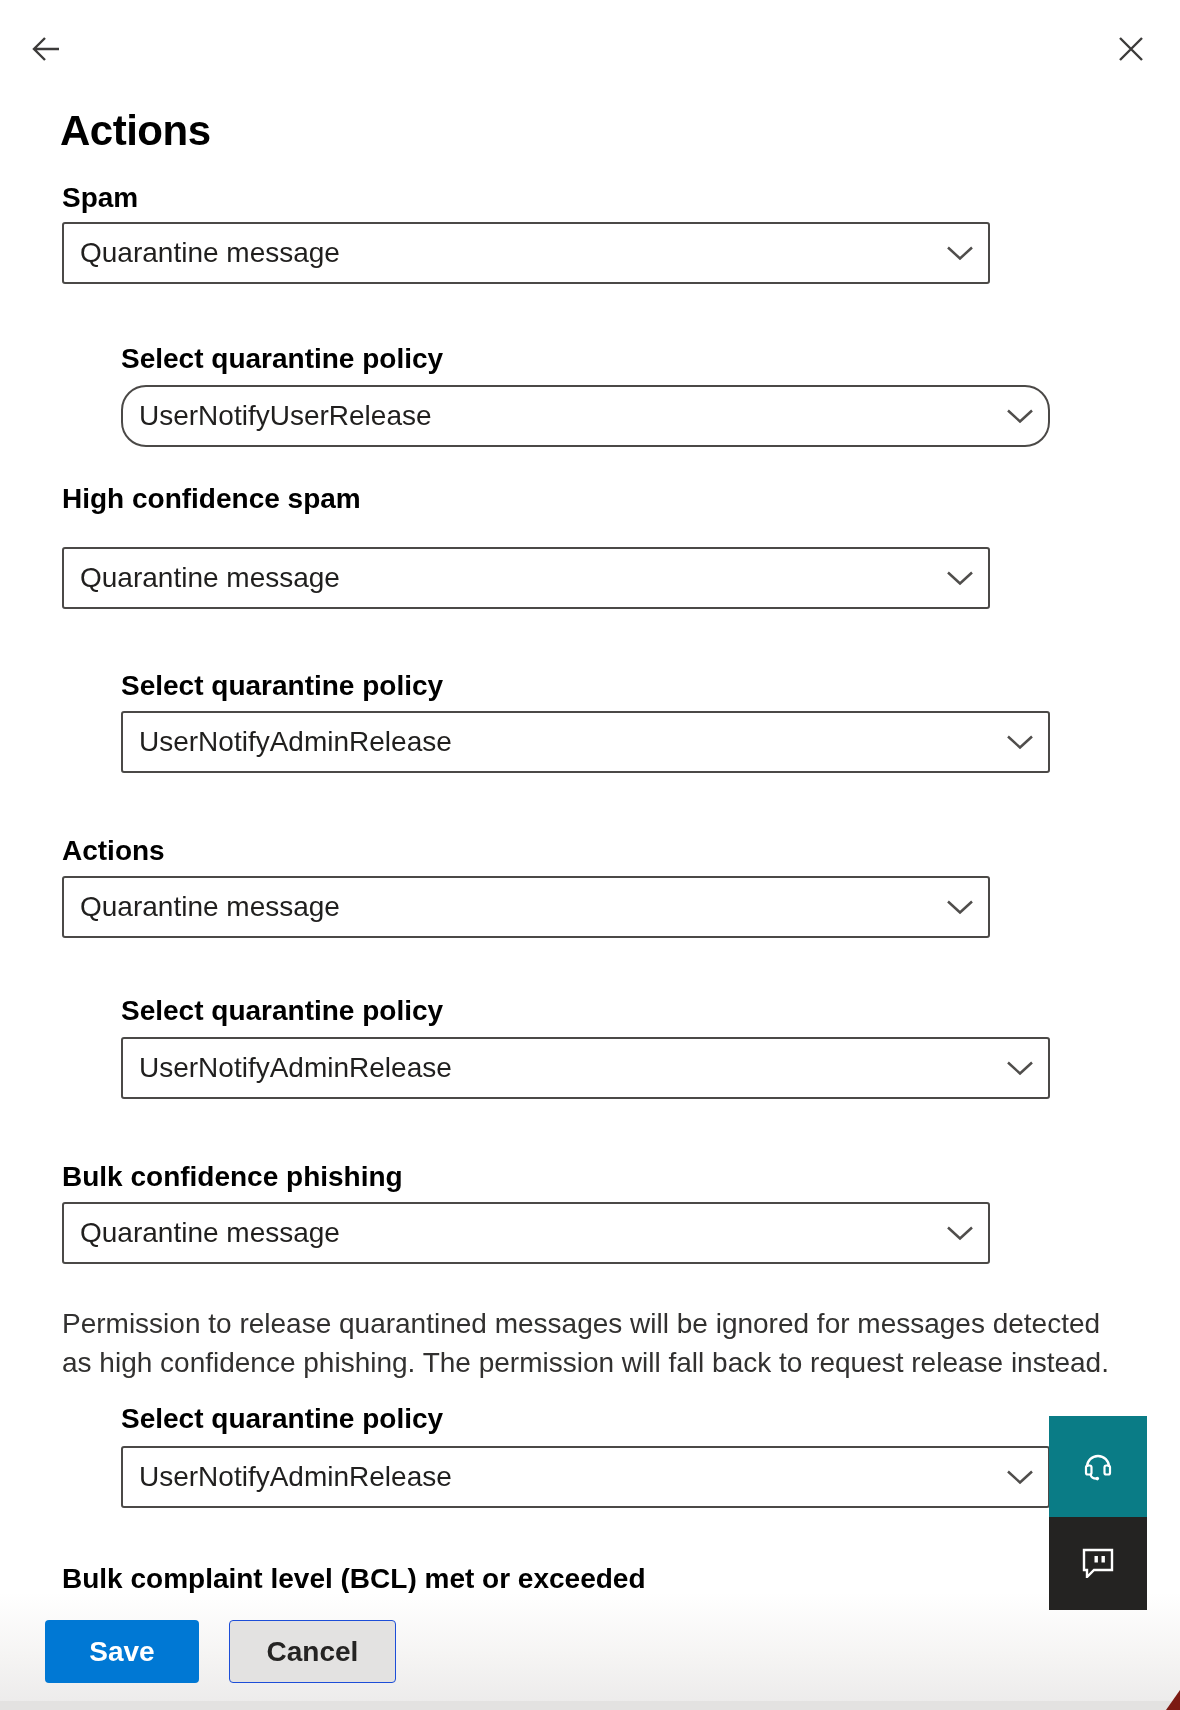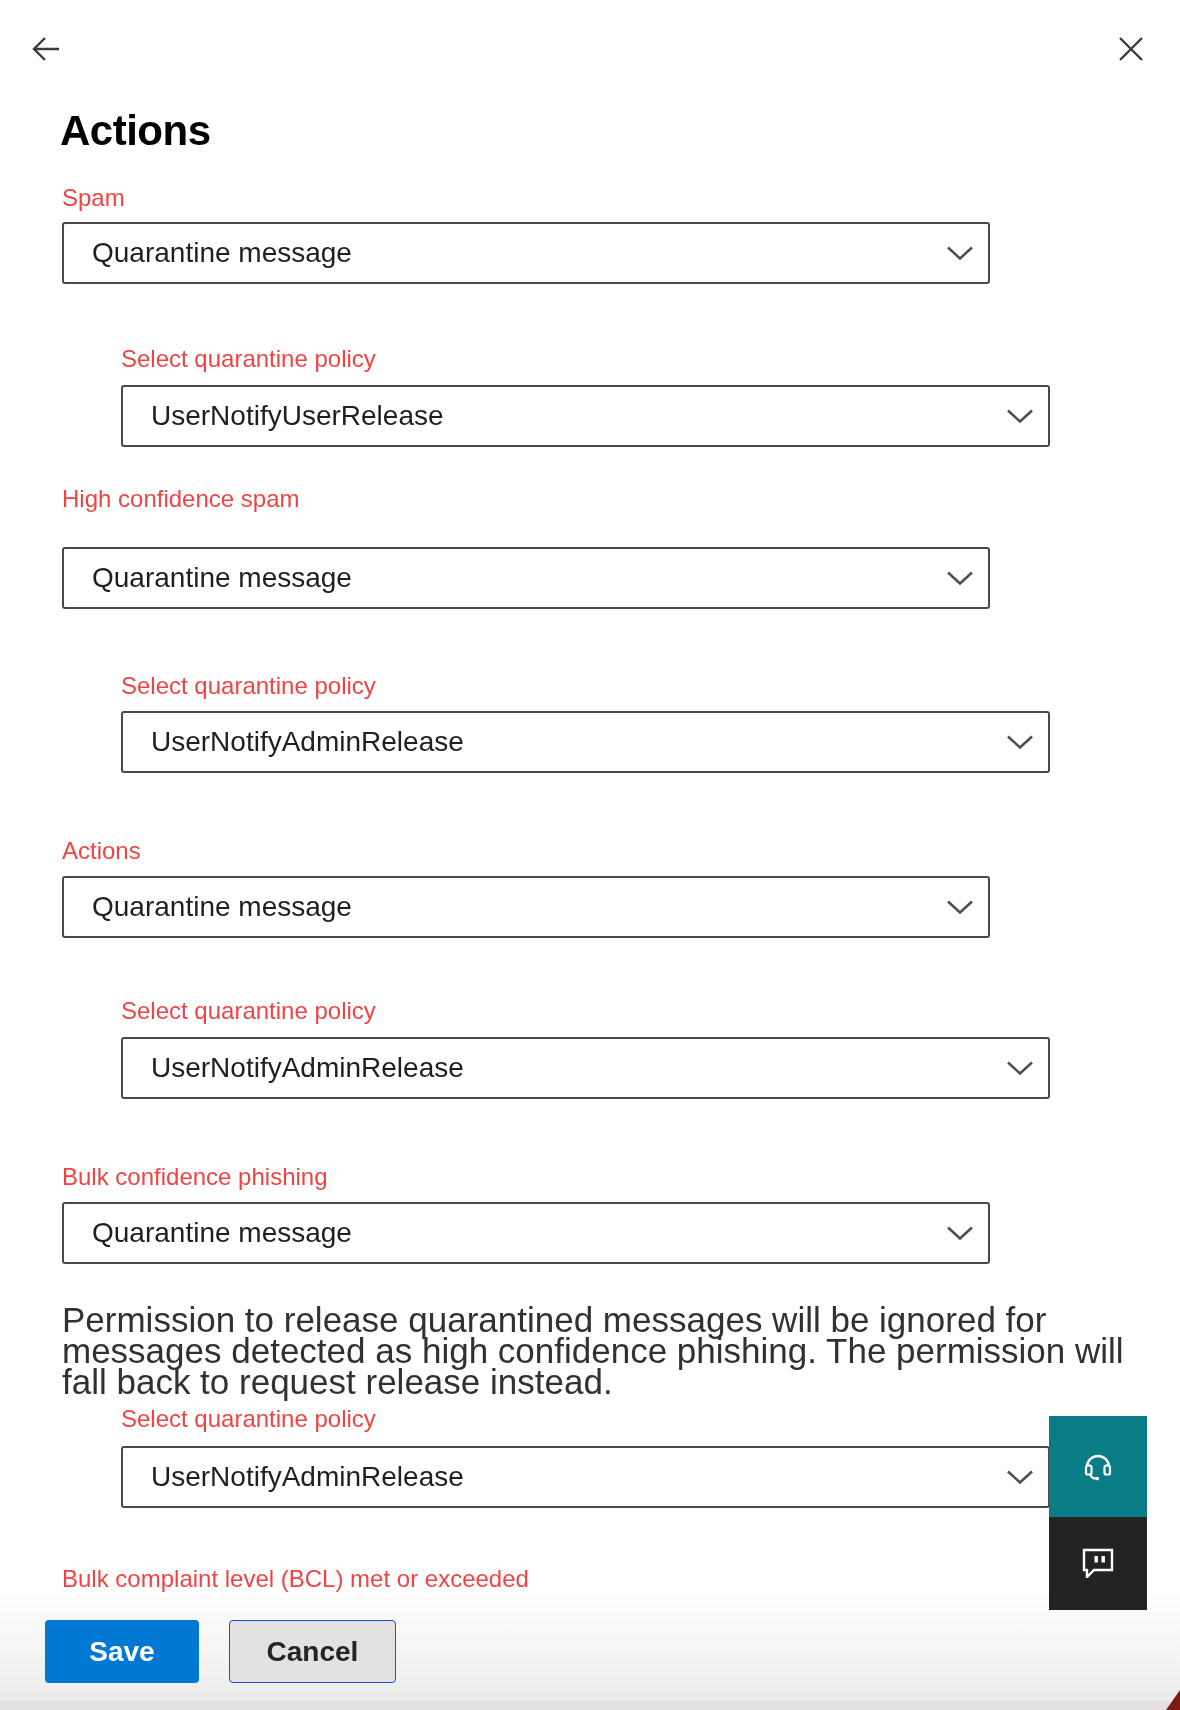--- a/index.html
+++ b/index.html
@@ -16,43 +16,42 @@
   .icon-btn svg{display:block;}
 
   
   .page-title{
     left:60px;top:95px;
     font-size:42px;line-height:50px;font-weight:700;color:#000000;letter-spacing:-0.5px;margin-top:11px;
   }
 
   
   .field-label{
-    font-size:24px;line-height:34px;font-weight:400;color:#ef4444;white-space:nowrap;
+    font-size:28px;line-height:34px;font-weight:700;color:#000000;white-space:nowrap;
   }
 
   
   .select-box{
     height:62px;background:#ffffff;
     border:2px solid #4b4947;border-radius:3px;
     box-sizing:border-box;display:flex;align-items:center;
     cursor:pointer;
-    padding-left:12px;
   }
   .select-value{
     padding-left:16px;font-size:28px;color:#201f1e;white-space:nowrap;overflow:hidden;
   }
   .chevron{
     position:absolute;right:14px;top:50%;transform:translateY(-50%);
     width:28px;height:15px;display:flex;align-items:center;justify-content:center;
   }
 
   
   .note-text{
     left:62px;top:1304px;width:1075px;
-    font-size:35px;line-height:31px;font-weight:400;color:#323130;
+    font-size:28px;line-height:39px;font-weight:400;color:#323130;
   }
 
   
   .bulk-label{
     left:62px;top:1562px;z-index:1;
   }
 
   
   .footer{
     left:0;top:1593px;width:1180px;height:117px;z-index:2;
@@ -108,21 +107,21 @@
 <div class="abs select-box" style="left:62px;top:222px;width:928px;">
   <span class="select-value">Quarantine message</span>
   <span class="chevron">
     <svg width="28" height="15" viewBox="0 0 28 15" fill="none">
         <path d="M2 2 L14 13 L26 2" stroke="#504e4c" stroke-width="2.5" fill="none"></path>
       </svg>
   </span>
 </div>
 
 <div class="abs field-label" style="left:121px;top:342px;">Select quarantine policy</div>
-<div class="abs select-box" style="left:121px;top:385px;width:929px;">
+<div class="abs select-box" style="left:121px;top:385px;width:929px;border-radius:25px;">
   <span class="select-value">UserNotifyUserRelease</span>
   <span class="chevron">
     <svg width="28" height="15" viewBox="0 0 28 15" fill="none">
         <path d="M2 2 L14 13 L26 2" stroke="#504e4c" stroke-width="2.5" fill="none"></path>
       </svg>
   </span>
 </div>
 
 <div class="abs field-label" style="left:62px;top:482px;">High confidence spam</div>
 <div class="abs select-box" style="left:62px;top:547px;width:928px;">

